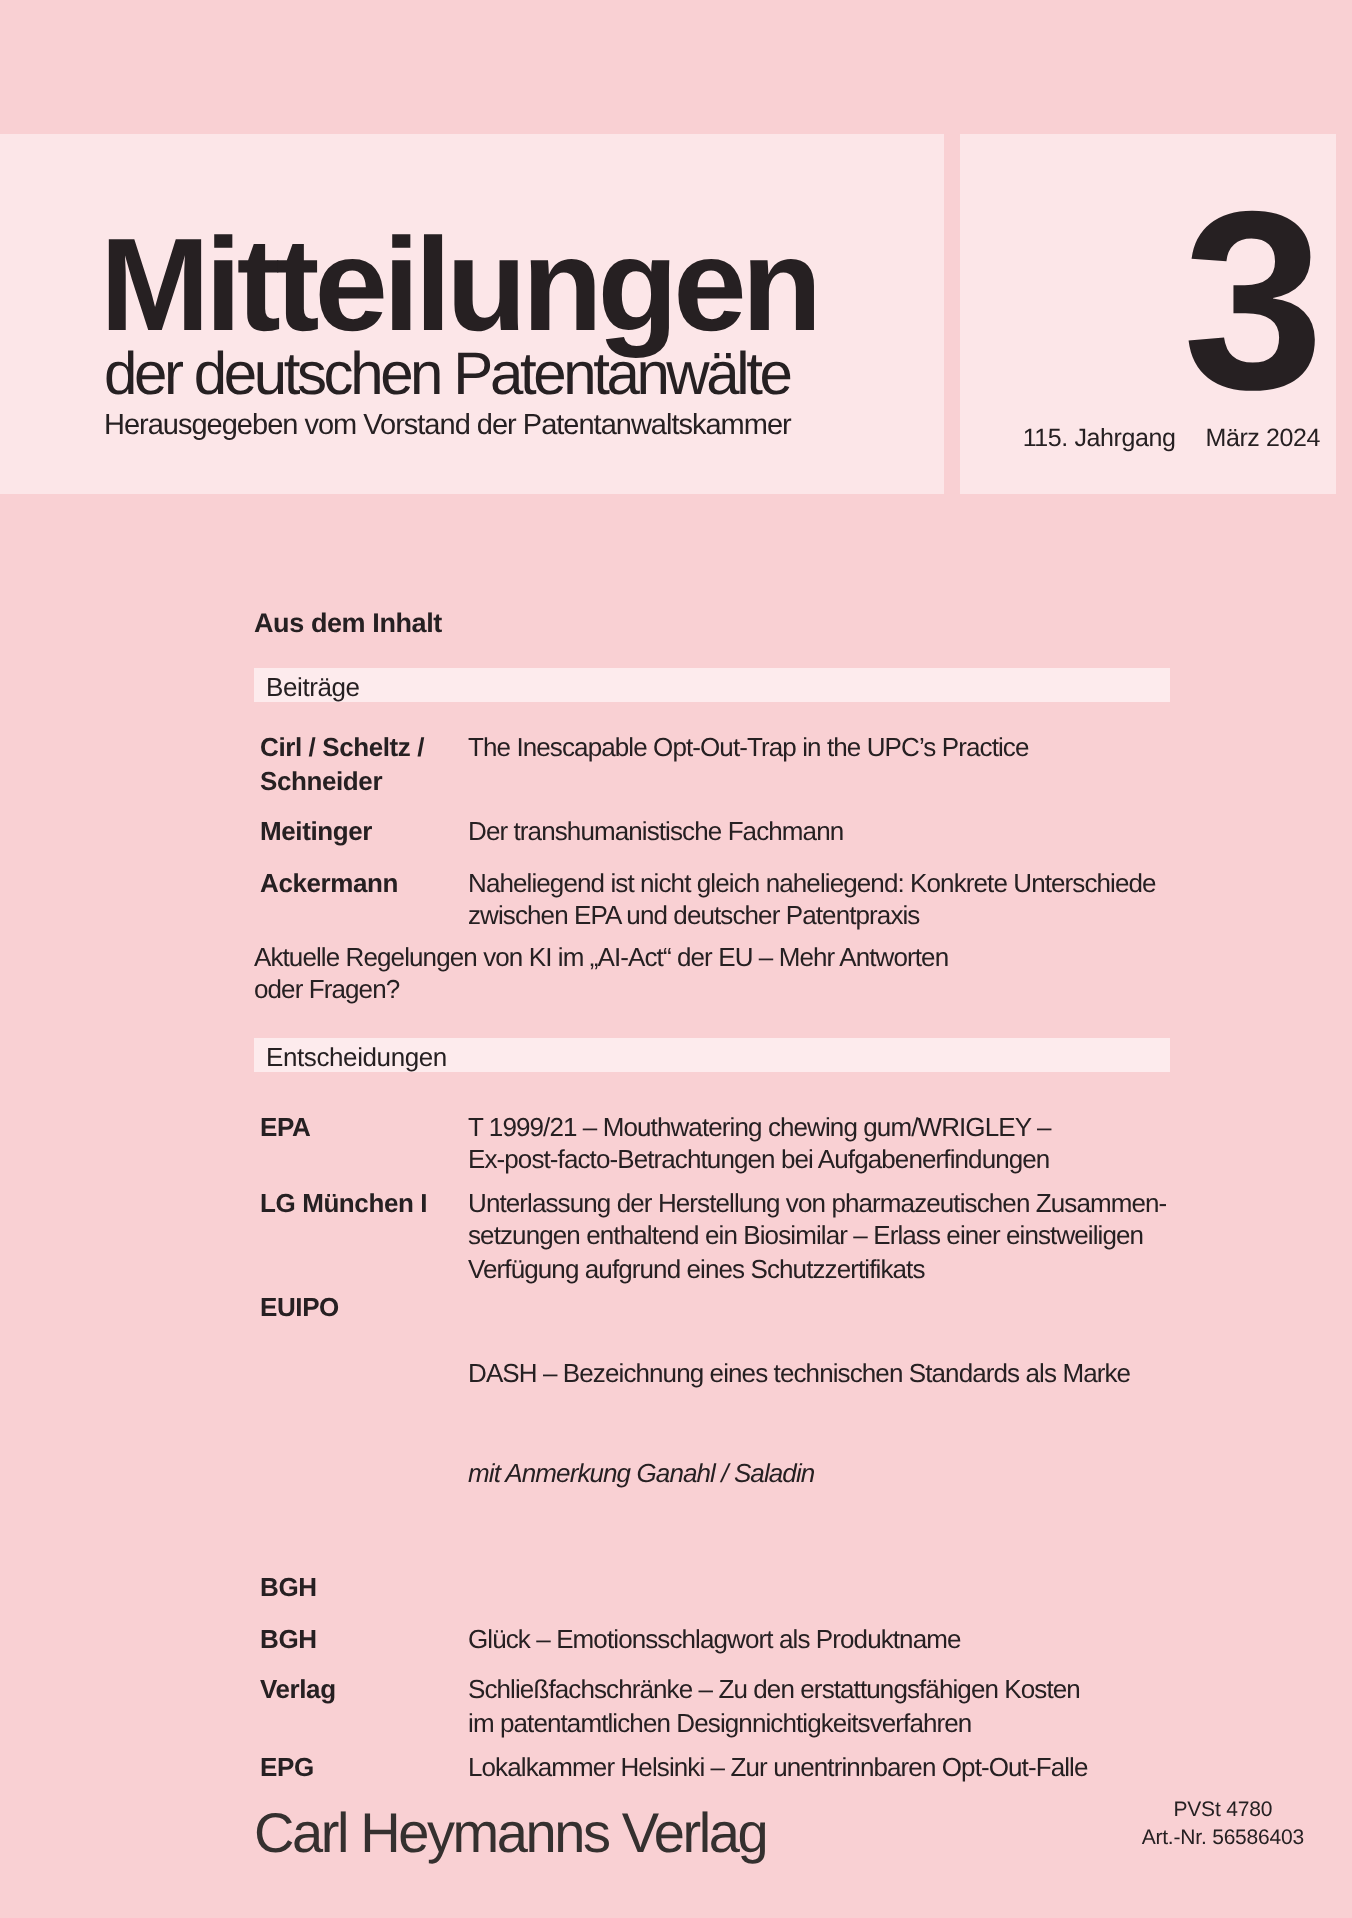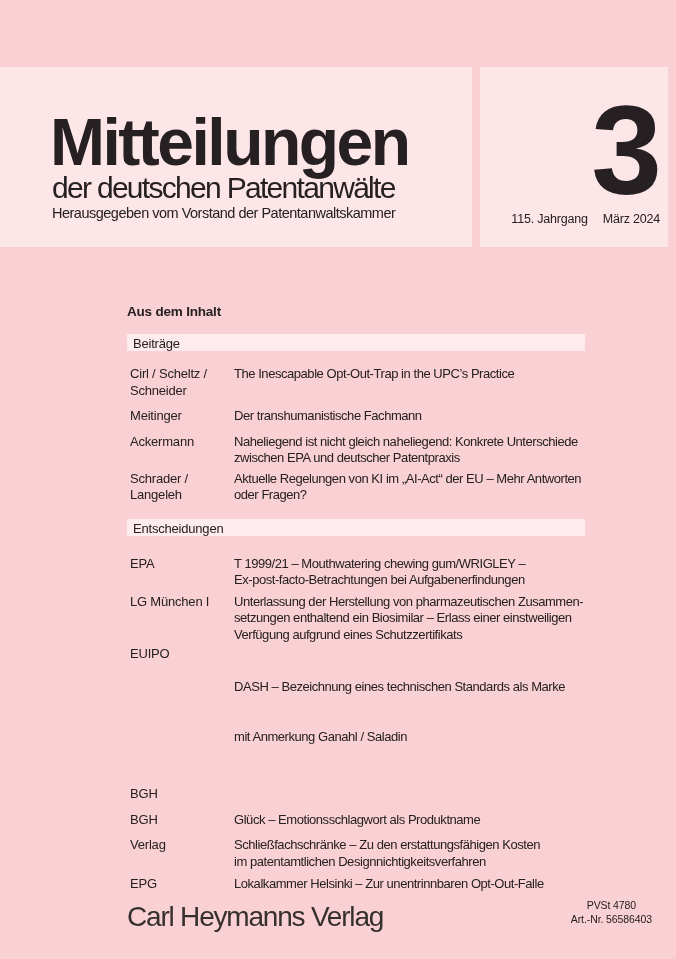--- a/index.html
+++ b/index.html
@@ -42,26 +42,26 @@
   .toc-heading{font-size:13.5px;line-height:17px;font-weight:bold;letter-spacing:-0.2px;}
   .secbar{
     margin-top:14px;height:17px;background:var(--bar);
     font-size:13px;line-height:15px;font-weight:normal;letter-spacing:-0.2px;
     padding:2px 0 0 6px;
   }
   .secbar.second{margin-top:15px;}
   .row{display:flex;align-items:flex-start;}
   .col-src{
     width:107px;flex:0 0 107px;padding-left:3px;
-    font-weight:normal;font-size:13px;line-height:16.5px;letter-spacing:-0.2px;white-space:pre;
+    font-weight:bold;font-size:13px;line-height:16.5px;letter-spacing:-0.2px;white-space:pre;
   }
   .col-title{
     flex:1;font-size:13px;line-height:16.5px;letter-spacing:-0.45px;white-space:pre;
   }
-  .col-title .note{}
+  .col-title .note{font-style:italic;}
   
   .footer-publisher{
     position:absolute;left:127px;top:903px;
     font-size:28px;line-height:1;letter-spacing:-1.2px;color:var(--soft);white-space:nowrap;
   }
   .footer-codes{
     position:absolute;right:24px;top:899px;
     font-size:10.5px;line-height:13.5px;text-align:center;letter-spacing:-0.1px;
   }
 </style>
@@ -94,22 +94,20 @@
   <div class="row" style="margin-top:9px">
     <div class="col-src">Meitinger</div>
     <div class="col-title">Der transhumanistische Fachmann</div>
   </div>
   <div class="row" style="margin-top:9px">
     <div class="col-src">Ackermann</div>
     <div class="col-title">Naheliegend ist nicht gleich naheliegend: Konkrete Unterschiede
 zwischen EPA und deutscher Patentpraxis</div>
   </div>
   <div class="row" style="margin-top:4px">
-    <div class="col-src">Schrader /
-Langeleh</div>
     <div class="col-title">Aktuelle Regelungen von KI im „AI-Act“ der EU – Mehr Antworten
 oder Fragen?</div>
   </div>
 
   <div class="secbar second">Entscheidungen</div>
 
   <div class="row" style="margin-top:20px">
     <div class="col-src">EPA</div>
     <div class="col-title">T 1999/21 – Mouthwatering chewing gum/WRIGLEY –
 Ex-post-facto-Betrachtungen bei Aufgabenerfindungen</div>

